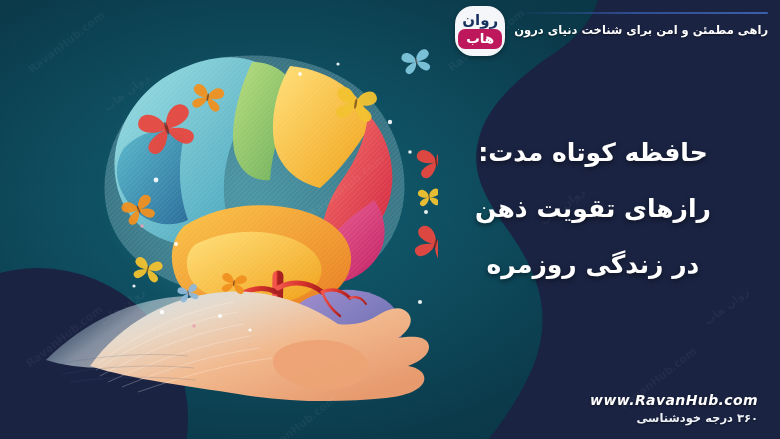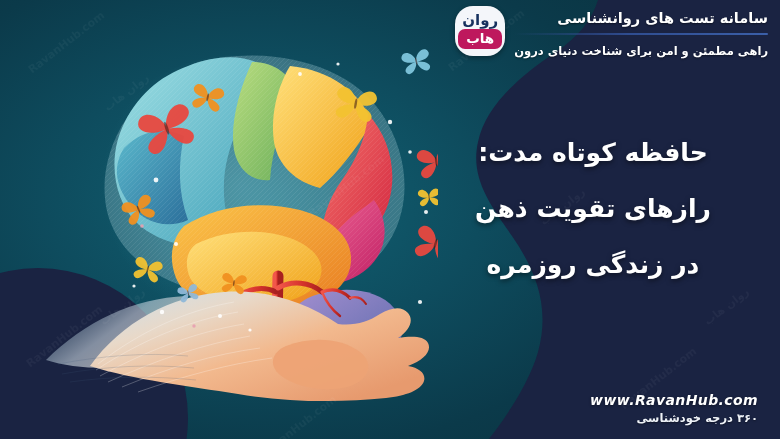--- a/index.html
+++ b/index.html
@@ -415,21 +415,20 @@
         <circle cx="388" cy="182" r="2" fill="#ffffff" opacity="0.9"></circle>
         <circle cx="404" cy="246" r="1.7" fill="#ffffff" opacity="0.9"></circle>
         <circle cx="382" cy="272" r="2.1" fill="#ffffff" opacity="0.9"></circle>
         <circle cx="262" cy="44" r="1.9" fill="#ffffff" opacity="0.9"></circle>
         <circle cx="300" cy="34" r="1.6" fill="#ffffff" opacity="0.9"></circle>
       </g>
   </svg>
 
   <div class="header">
     <div class="header-text">
-      <div class="header-line1">سامانه تست های روانشناسی</div>
       <div class="header-rule"></div>
       <div class="header-line2">راهی مطمئن و امن برای شناخت دنیای درون</div>
     </div>
     <div class="logo">
       <div class="logo-top">روان</div>
       <div class="logo-bottom">هاب</div>
     </div>
   </div>
 
   <div class="title-block">

